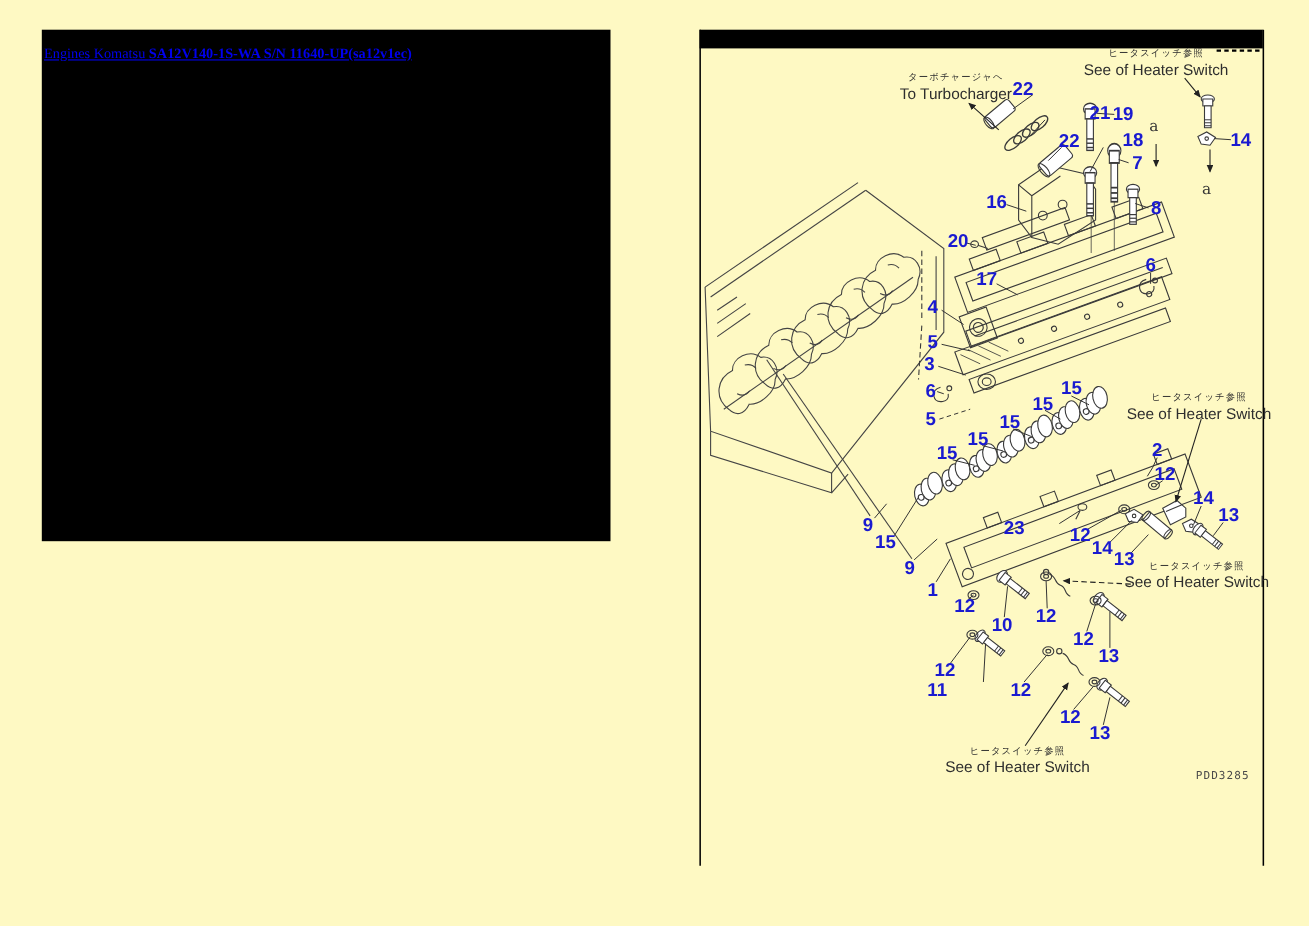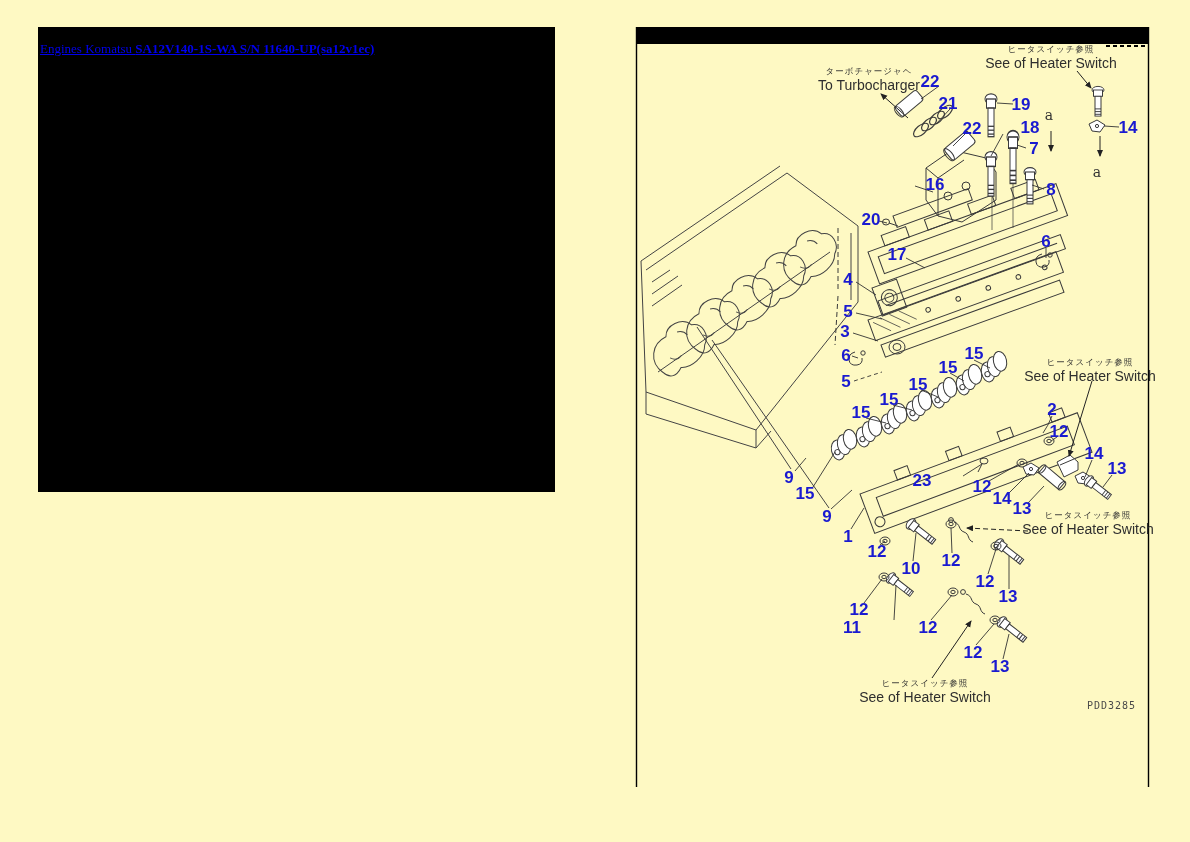--- a/index.html
+++ b/index.html
@@ -301,27 +301,27 @@
       <line x1="1092" y1="381" x2="1069" y2="456" marker-end="url(#ah)"></line>
       <line x1="1028" y1="531" x2="967" y2="528" stroke-dasharray="5 3" marker-end="url(#ah)"></line>
       <line x1="932" y1="678" x2="971" y2="621" marker-end="url(#ah)"></line>
       <line x1="1051" y1="131" x2="1051" y2="151" marker-end="url(#ah)"></line>
       <line x1="1100" y1="136" x2="1100" y2="156" marker-end="url(#ah)"></line>
     </g>
   </svg>
 
   <div id="overlay">
       <span class="callout" style="left: 930px; top: 81px;">22</span>
-      <span class="callout" style="left: 948px; top: 103px;">21</span>
+      <span class="callout" style="left: 1000px; top: 103px;">21</span>
       <span class="callout" style="left: 1021px; top: 104px;">19</span>
       <span class="callout" style="left: 972px; top: 128px;">22</span>
       <span class="callout" style="left: 1006px; top: 127px; padding-left: 48px;">18</span>
       <span class="callout" style="left: 1128px; top: 127px;">14</span>
       <span class="callout" style="left: 1034px; top: 148px;">7</span>
-      <span class="callout" style="left: 906px; top: 184px; margin-left: 29px;">16</span>
+      <span class="callout" style="left: 906px; top: 184px;">16</span>
       <span class="callout" style="left: 1051px; top: 189px;">8</span>
       <span class="callout" style="left: 871px; top: 219px;">20</span>
       <span class="callout" style="left: 1046px; top: 241px;">6</span>
       <span class="callout" style="left: 897px; top: 254px;">17</span>
       <span class="callout" style="left: 848px; top: 279px;">4</span>
       <span class="callout" style="left: 848px; top: 311px;">5</span>
       <span class="callout" style="left: 845px; top: 331px;">3</span>
       <span class="callout" style="left: 974px; top: 353px;">15</span>
       <span class="callout" style="left: 846px; top: 355px;">6</span>
       <span class="callout" style="left: 948px; top: 367px;">15</span>

